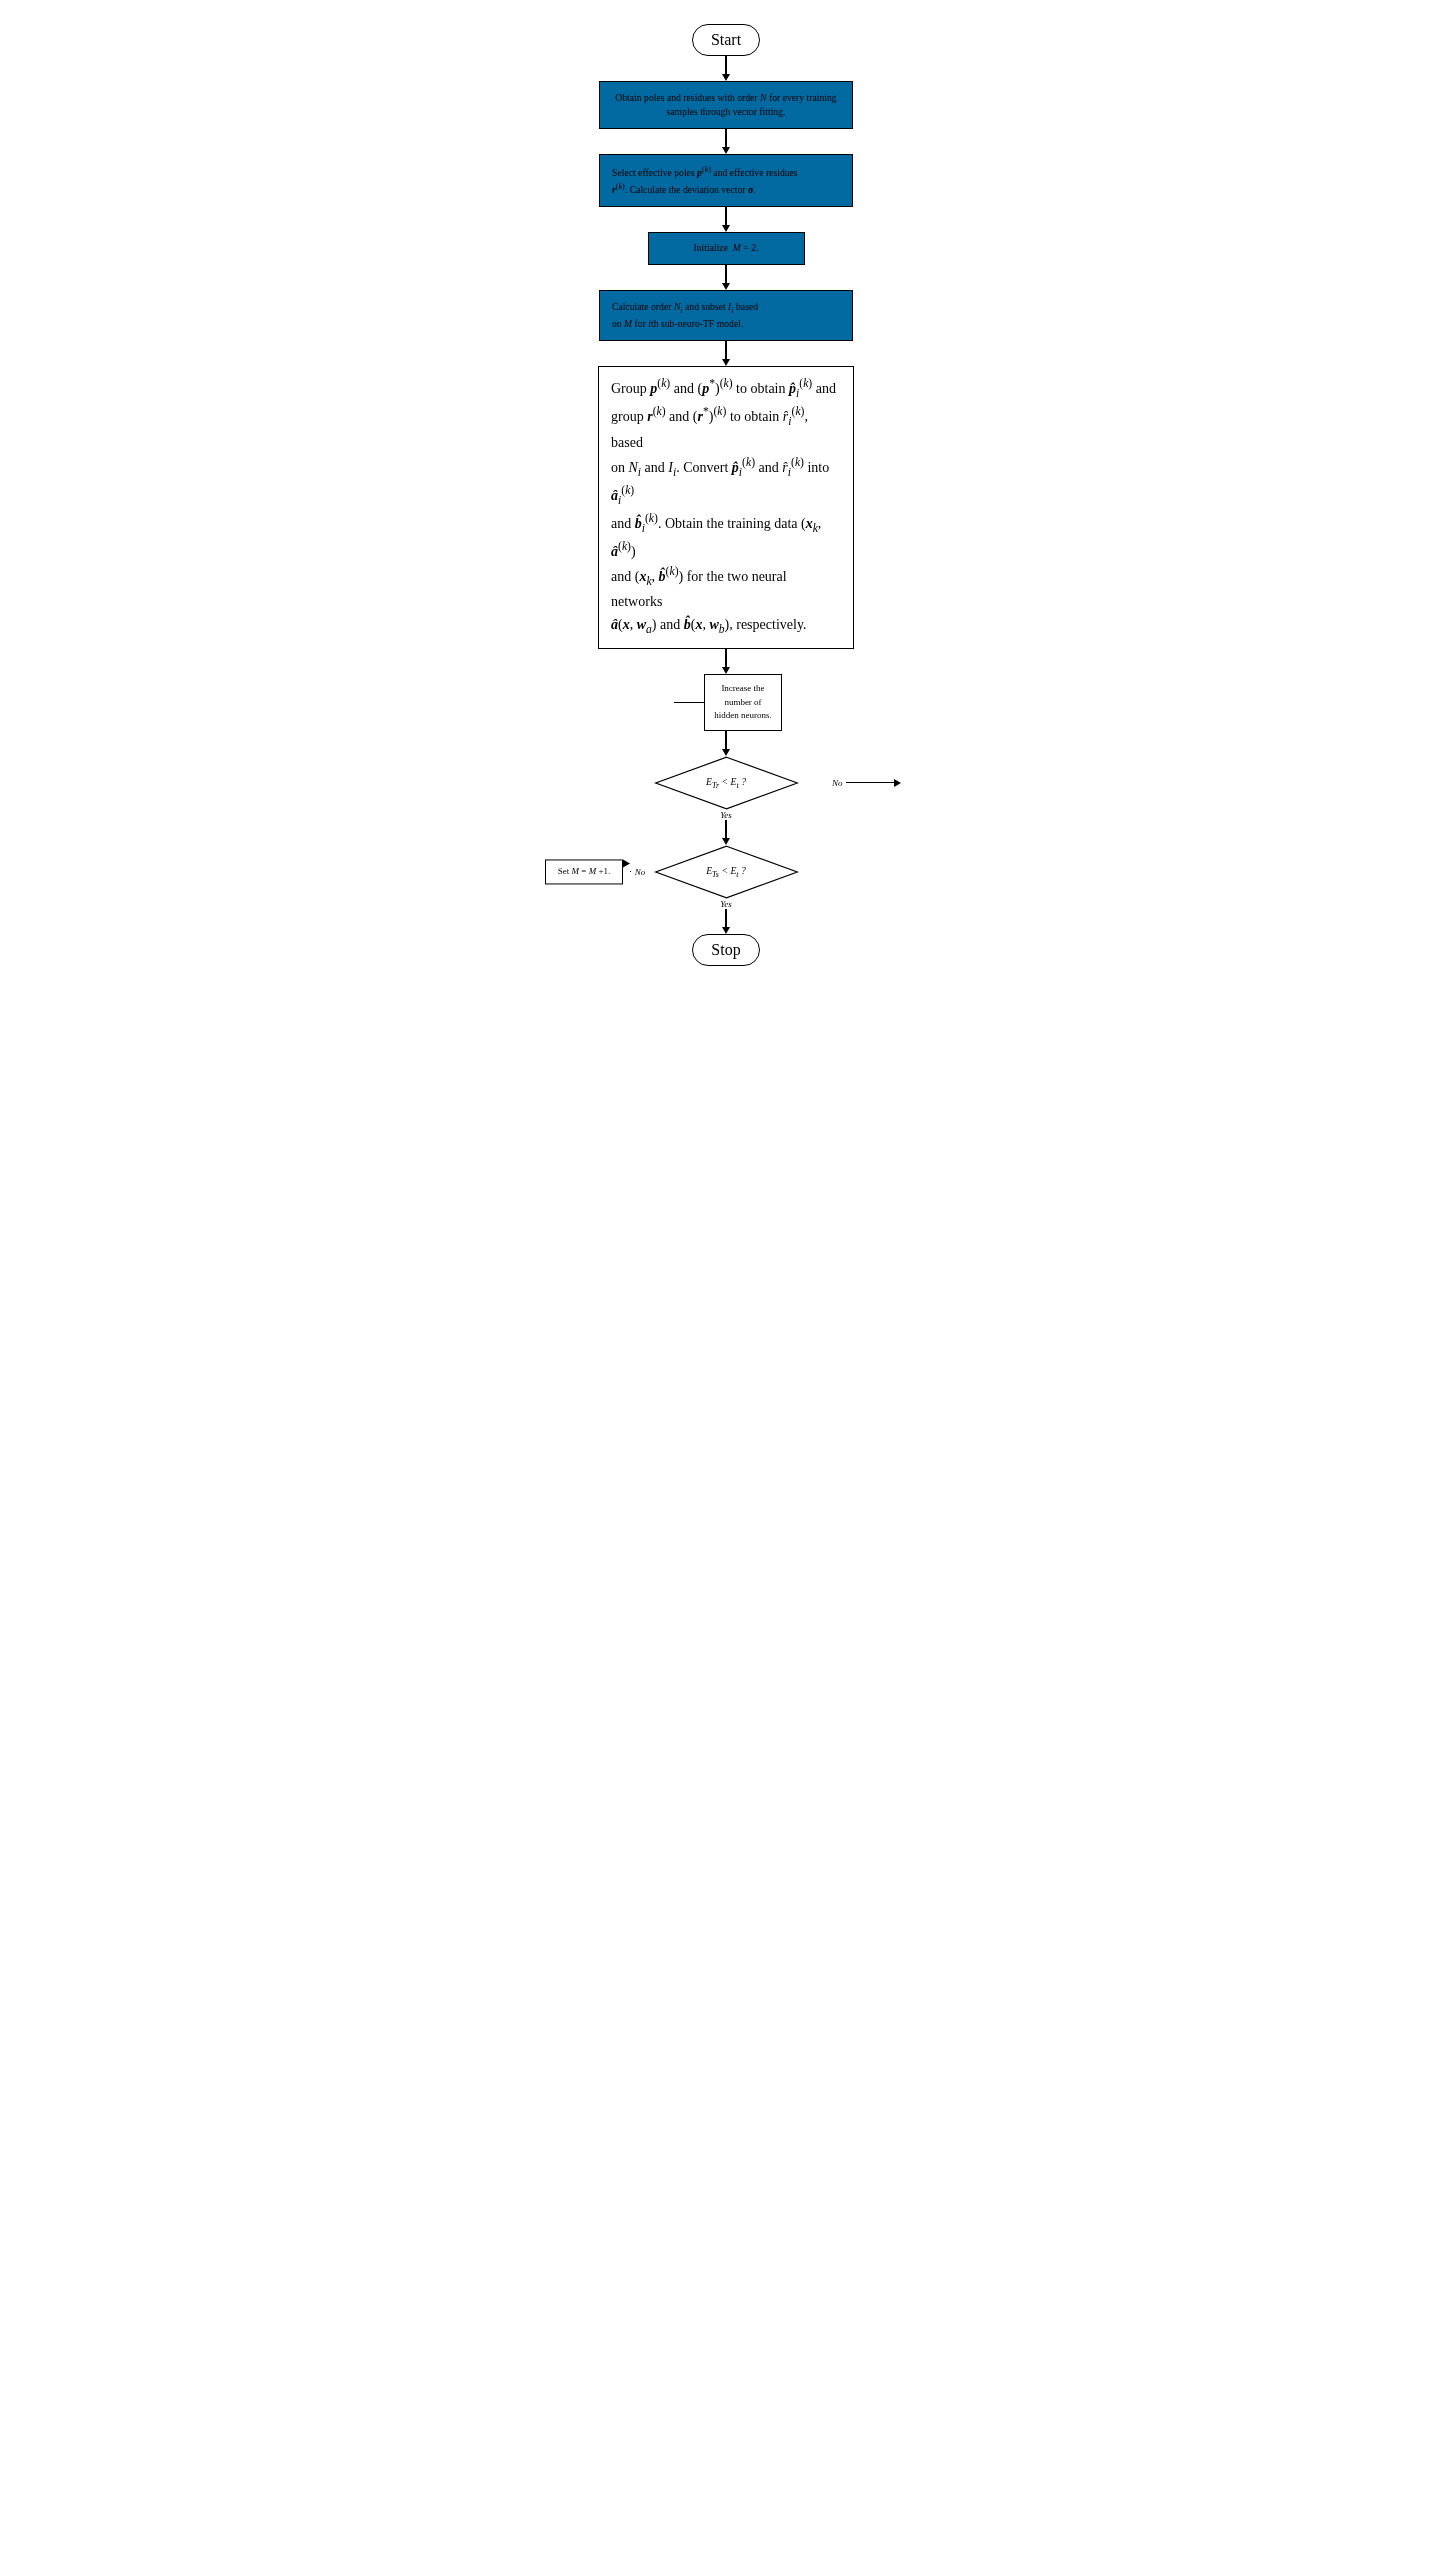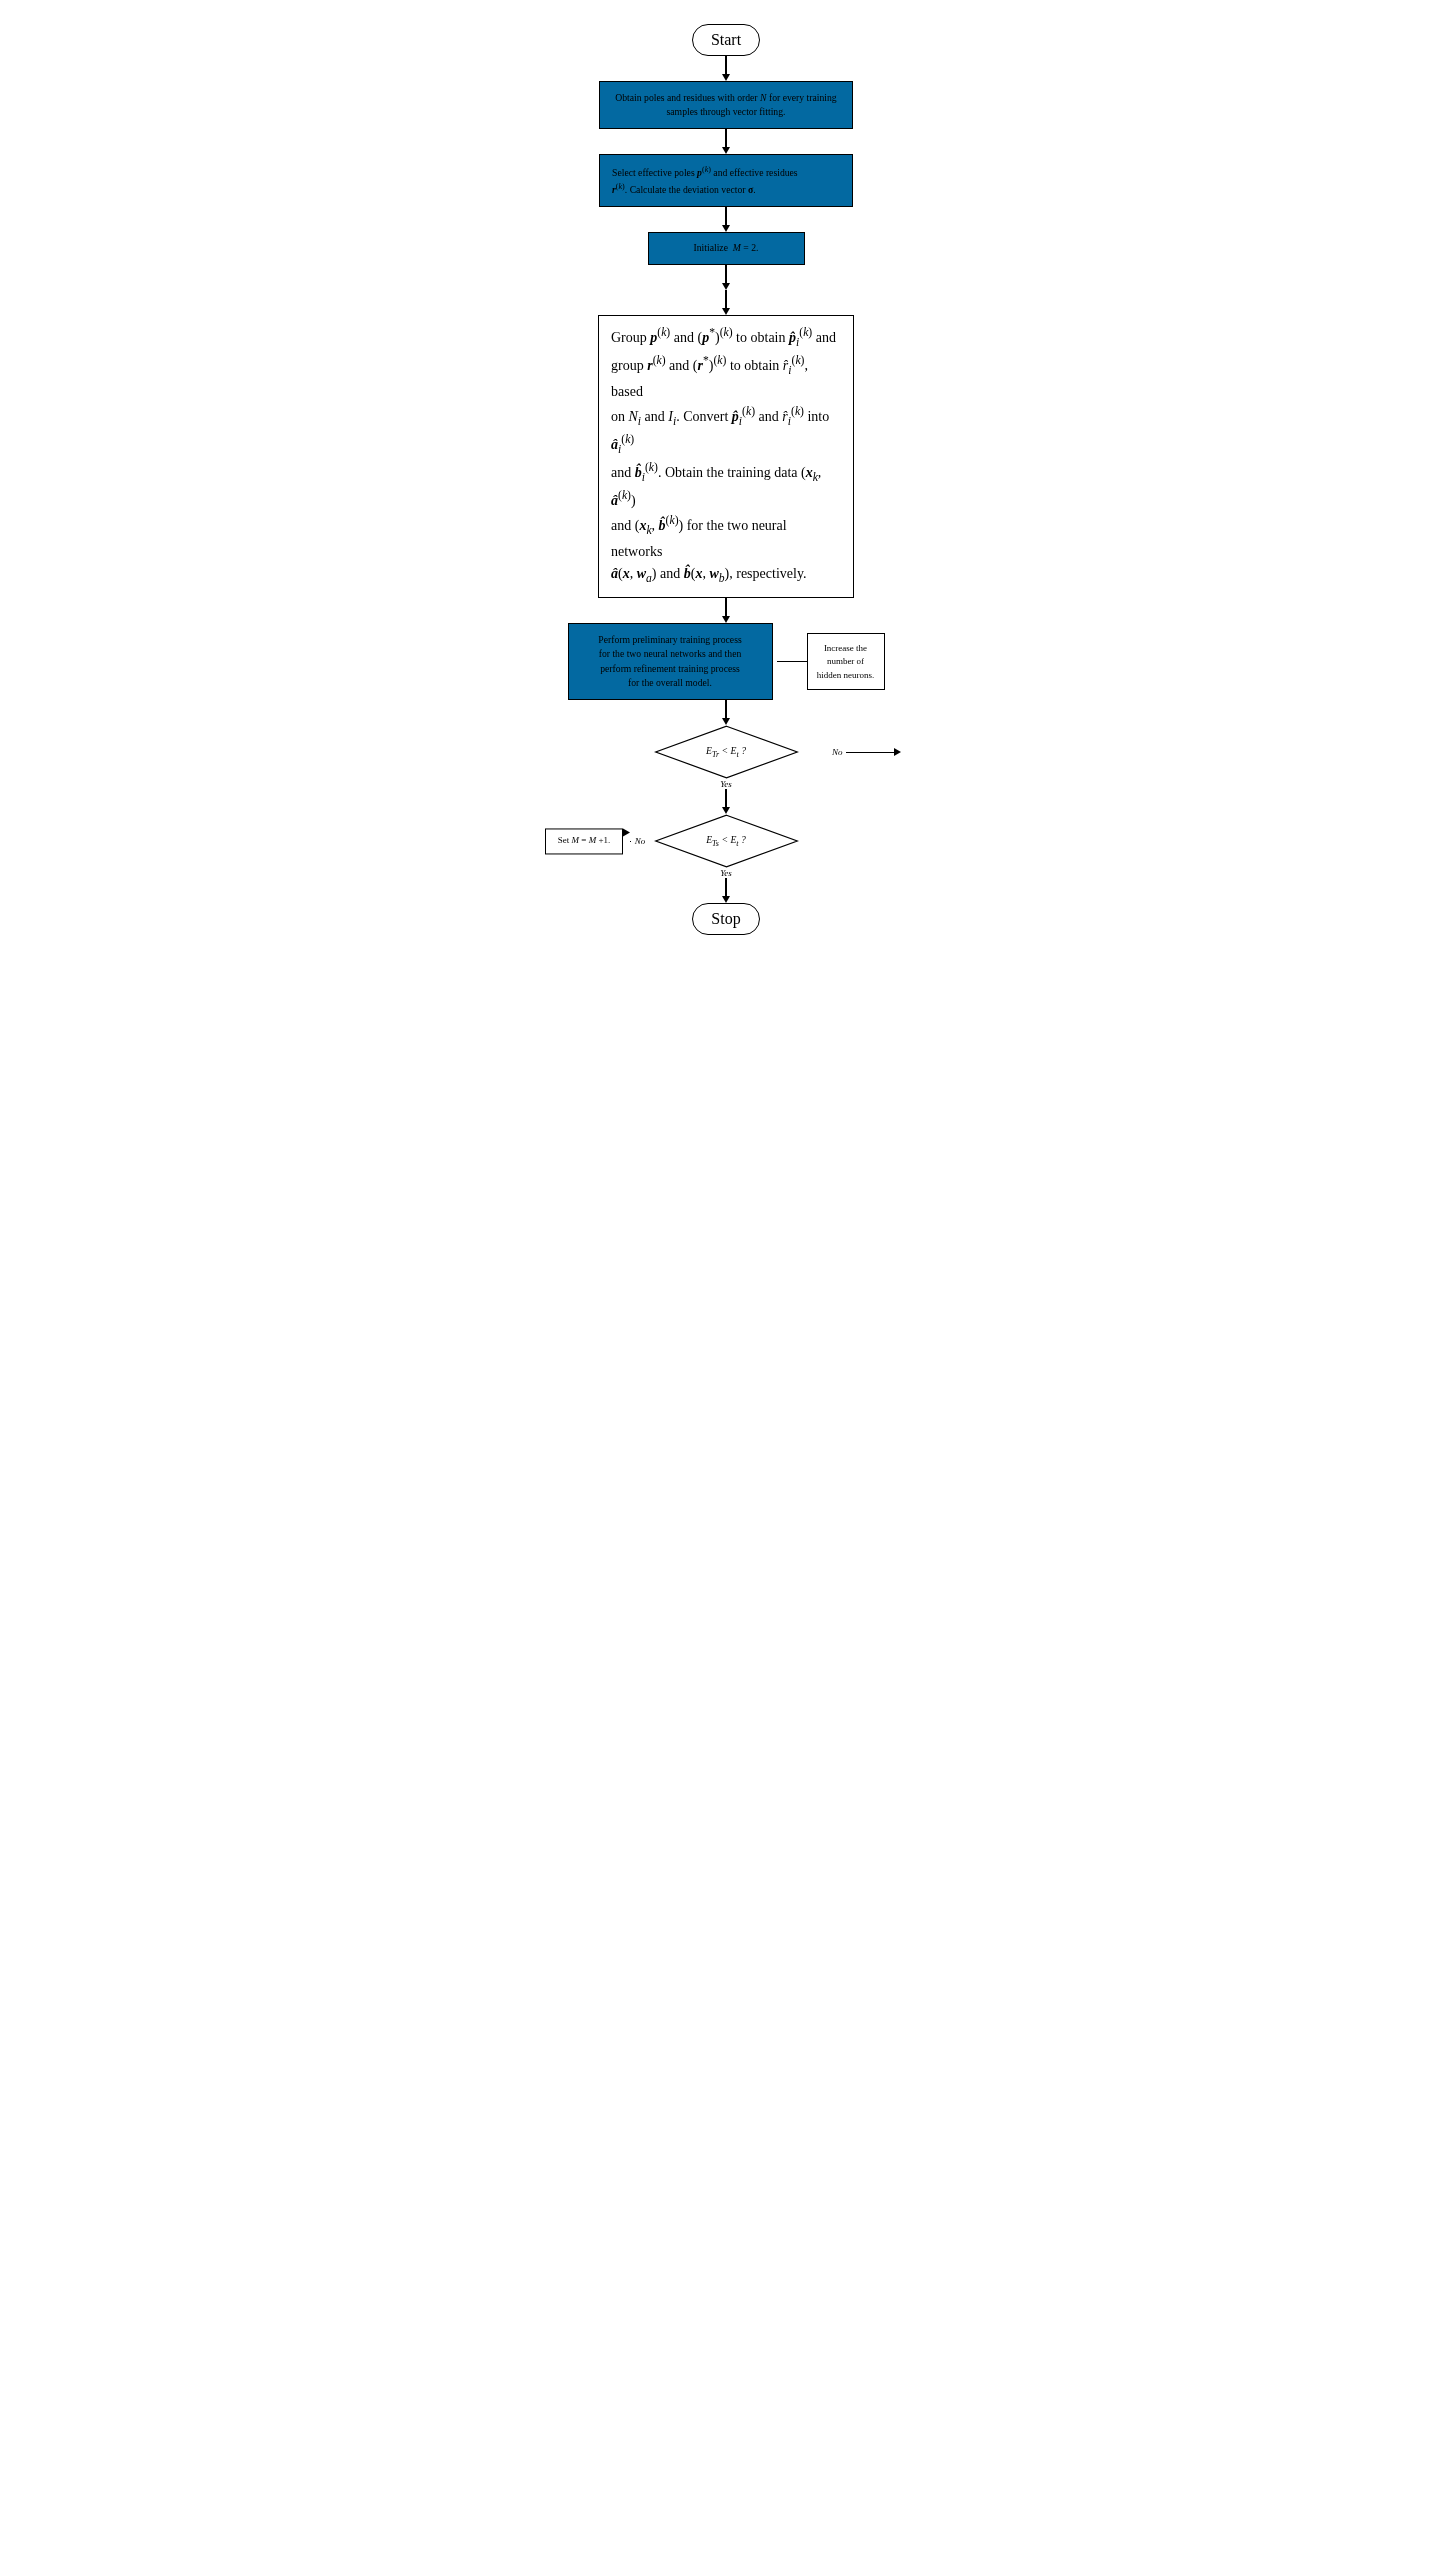--- a/index.html
+++ b/index.html
@@ -140,20 +140,31 @@
     <span>Initialize &nbsp;<em>M</em> = 2.</span>
   </div>
 
   <div style="position:relative; display:flex; flex-direction:column; align-items:center;">
     <div class="arrow">
       <div class="arrow-line" style="height:18px;"></div>
       <div class="arrow-head"></div>
     </div>
   </div>
 
+  <div style="position:relative; display:flex; flex-direction:row; align-items:center; width:362px; justify-content:center;">
+
+    <div style="position:absolute; left:12px; top:50%; width:1.2px; height:0; background:#000;"></div>
+
+    <div class="process" style="text-align:left;">
+      <span>
+        Calculate order <em>N<sub>i</sub></em> and subset <em>I<sub>i</sub></em> based<br>
+        on <em>M</em> for <em>i</em>th sub-neuro-TF model.
+      </span>
+    </div>
+  </div>
 
   <div class="arrow">
     <div class="arrow-line" style="height:18px;"></div>
     <div class="arrow-head"></div>
   </div>
 
   <div class="process-wide">
     <span>
       Group <strong><em>p</em></strong><sup>(<em>k</em>)</sup> and (<strong><em>p</em></strong><sup>*</sup>)<sup>(<em>k</em>)</sup> to obtain <strong><em>p̂</em></strong><sub><em>i</em></sub><sup>(<em>k</em>)</sup> and<br>
       group <strong><em>r</em></strong><sup>(<em>k</em>)</sup> and (<strong><em>r</em></strong><sup>*</sup>)<sup>(<em>k</em>)</sup> to obtain <em>r̂</em><sub><em>i</em></sub><sup>(<em>k</em>)</sup>, based<br>
@@ -163,28 +174,20 @@
       <strong><em>â</em></strong>(<strong><em>x</em></strong>, <strong><em>w</em></strong><sub><em>a</em></sub>) and <strong><em>b̂</em></strong>(<strong><em>x</em></strong>, <strong><em>w</em></strong><sub><em>b</em></sub>), respectively.
     </span>
   </div>
 
   <div class="arrow">
     <div class="arrow-line" style="height:18px;"></div>
     <div class="arrow-head"></div>
   </div>
 
   <div style="position:relative; display:flex; flex-direction:row; align-items:center; width:362px; justify-content:center;">
-    <div class="process" style="width:205px; text-align:center;">
-      <span>
-        Perform preliminary training process<br>
-        for the two neural networks and then<br>
-        perform refinement training process<br>
-        for the overall model.
-      </span>
-    </div>
 
     <div style="display:flex; flex-direction:row; align-items:center; margin-left:4px;">
 
       <div style="width:30px; height:1.2px; background:#000;"></div>
       <div class="side-box">
         <span>Increase the number of hidden neurons.</span>
       </div>
     </div>
   </div>
 

